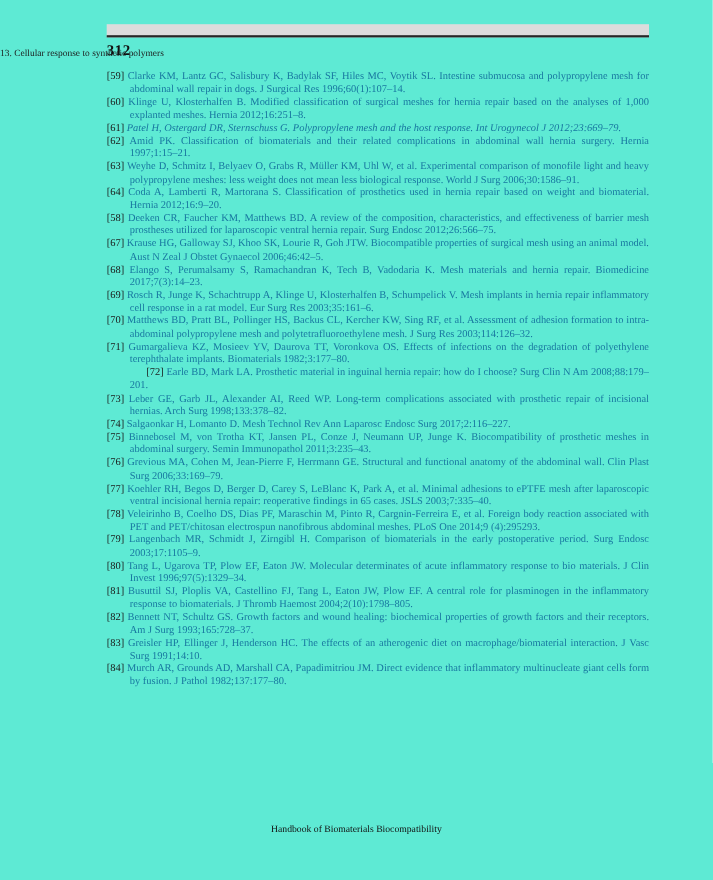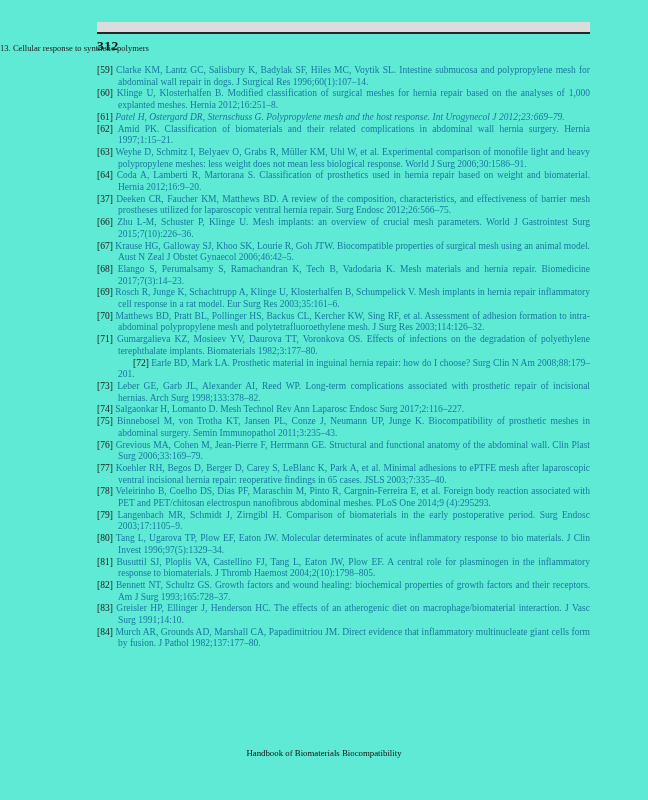--- a/index.html
+++ b/index.html
@@ -74,22 +74,21 @@
   <div class="header-bar"></div>
   <span class="page-number">312</span>
   <div class="running-head">13.  Cellular response to synthetic polymers</div>
   <div class="refs">
       <div class="ref"><span class="ref-label" style="color: rgb(26, 26, 26);">[59] </span><span class="ref-text" style="color: rgb(24, 120, 160);">Clarke KM, Lantz GC, Salisbury K, Badylak SF, Hiles MC, Voytik SL. Intestine submucosa and polypropylene mesh for abdominal wall repair in dogs. J Surgical Res 1996;60(1):107–14.</span></div>
       <div class="ref"><span class="ref-label" style="color: rgb(26, 26, 26);">[60] </span><span class="ref-text" style="color: rgb(24, 120, 160);">Klinge U, Klosterhalfen B. Modified classification of surgical meshes for hernia repair based on the analyses of 1,000 explanted meshes. Hernia 2012;16:251–8.</span></div>
       <div class="ref"><span class="ref-label" style="color: rgb(26, 26, 26);">[61] </span><span class="ref-text" style="color: rgb(24, 120, 160); font-style: italic;">Patel H, Ostergard DR, Sternschuss G. Polypropylene mesh and the host response. Int Urogynecol J 2012;23:669–79.</span></div>
       <div class="ref"><span class="ref-label" style="color: rgb(26, 26, 26);">[62] </span><span class="ref-text" style="color: rgb(24, 120, 160);">Amid PK. Classification of biomaterials and their related complications in abdominal wall hernia surgery. Hernia 1997;1:15–21.</span></div>
       <div class="ref"><span class="ref-label" style="color: rgb(26, 26, 26);">[63] </span><span class="ref-text" style="color: rgb(24, 120, 160);">Weyhe D, Schmitz I, Belyaev O, Grabs R, Müller KM, Uhl W, et al. Experimental comparison of monofile light and heavy polypropylene meshes: less weight does not mean less biological response. World J Surg 2006;30:1586–91.</span></div>
       <div class="ref"><span class="ref-label" style="color: rgb(26, 26, 26);">[64] </span><span class="ref-text" style="color: rgb(24, 120, 160);">Coda A, Lamberti R, Martorana S. Classification of prosthetics used in hernia repair based on weight and biomaterial. Hernia 2012;16:9–20.</span></div>
-      <div class="ref"><span class="ref-label" style="color: rgb(26, 26, 26);">[37] </span><span class="ref-text" style="color: rgb(24, 120, 160);">Deeken CR, Faucher KM, Matthews BD. A review of the composition, characteristics, and effectiveness of barrier mesh prostheses utilized for laparoscopic ventral hernia repair. Surg Endosc 2012;26:566–75.</span></div>
-      <div class="ref"><span class="ref-label" style="color: rgb(26, 26, 26);">[66] </span><span class="ref-text" style="color: rgb(24, 120, 160);">Zhu L-M, Schuster P, Klinge U. Mesh implants: an overview of crucial mesh parameters. World J Gastrointest Surg 2015;7(10):226–36.</span></div>
+      <div class="ref"><span class="ref-label" style="color: rgb(26, 26, 26);">[58] </span><span class="ref-text" style="color: rgb(24, 120, 160);">Deeken CR, Faucher KM, Matthews BD. A review of the composition, characteristics, and effectiveness of barrier mesh prostheses utilized for laparoscopic ventral hernia repair. Surg Endosc 2012;26:566–75.</span></div>
       <div class="ref"><span class="ref-label" style="color: rgb(26, 26, 26);">[67] </span><span class="ref-text" style="color: rgb(24, 120, 160);">Krause HG, Galloway SJ, Khoo SK, Lourie R, Goh JTW. Biocompatible properties of surgical mesh using an animal model. Aust N Zeal J Obstet Gynaecol 2006;46:42–5.</span></div>
       <div class="ref"><span class="ref-label" style="color: rgb(26, 26, 26);">[68] </span><span class="ref-text" style="color: rgb(24, 120, 160);">Elango S, Perumalsamy S, Ramachandran K, Tech B, Vadodaria K. Mesh materials and hernia repair. Biomedicine 2017;7(3):14–23.</span></div>
       <div class="ref"><span class="ref-label" style="color: rgb(26, 26, 26);">[69] </span><span class="ref-text" style="color: rgb(24, 120, 160);">Rosch R, Junge K, Schachtrupp A, Klinge U, Klosterhalfen B, Schumpelick V. Mesh implants in hernia repair inflammatory cell response in a rat model. Eur Surg Res 2003;35:161–6.</span></div>
       <div class="ref"><span class="ref-label" style="color: rgb(26, 26, 26);">[70] </span><span class="ref-text" style="color: rgb(24, 120, 160);">Matthews BD, Pratt BL, Pollinger HS, Backus CL, Kercher KW, Sing RF, et al. Assessment of adhesion formation to intra-abdominal polypropylene mesh and polytetrafluoroethylene mesh. J Surg Res 2003;114:126–32.</span></div>
       <div class="ref"><span class="ref-label" style="color: rgb(26, 26, 26);">[71] </span><span class="ref-text" style="color: rgb(24, 120, 160);">Gumargalieva KZ, Mosieev YV, Daurova TT, Voronkova OS. Effects of infections on the degradation of polyethylene terephthalate implants. Biomaterials 1982;3:177–80.</span></div>
       <div class="ref"><span class="ref-label" style="color: rgb(26, 26, 26); padding-left: 36px;">[72] </span><span class="ref-text" style="color: rgb(24, 120, 160);">Earle BD, Mark LA. Prosthetic material in inguinal hernia repair: how do I choose? Surg Clin N Am 2008;88:179–201.</span></div>
       <div class="ref"><span class="ref-label" style="color: rgb(26, 26, 26);">[73] </span><span class="ref-text" style="color: rgb(24, 120, 160);">Leber GE, Garb JL, Alexander AI, Reed WP. Long-term complications associated with prosthetic repair of incisional hernias. Arch Surg 1998;133:378–82.</span></div>
       <div class="ref"><span class="ref-label" style="color: rgb(26, 26, 26);">[74] </span><span class="ref-text" style="color: rgb(24, 120, 160);">Salgaonkar H, Lomanto D. Mesh Technol Rev Ann Laparosc Endosc Surg 2017;2:116–227.</span></div>
       <div class="ref"><span class="ref-label" style="color: rgb(26, 26, 26);">[75] </span><span class="ref-text" style="color: rgb(24, 120, 160);">Binnebosel M, von Trotha KT, Jansen PL, Conze J, Neumann UP, Junge K. Biocompatibility of prosthetic meshes in abdominal surgery. Semin Immunopathol 2011;3:235–43.</span></div>
       <div class="ref"><span class="ref-label" style="color: rgb(26, 26, 26);">[76] </span><span class="ref-text" style="color: rgb(24, 120, 160);">Grevious MA, Cohen M, Jean-Pierre F, Herrmann GE. Structural and functional anatomy of the abdominal wall. Clin Plast Surg 2006;33:169–79.</span></div>

